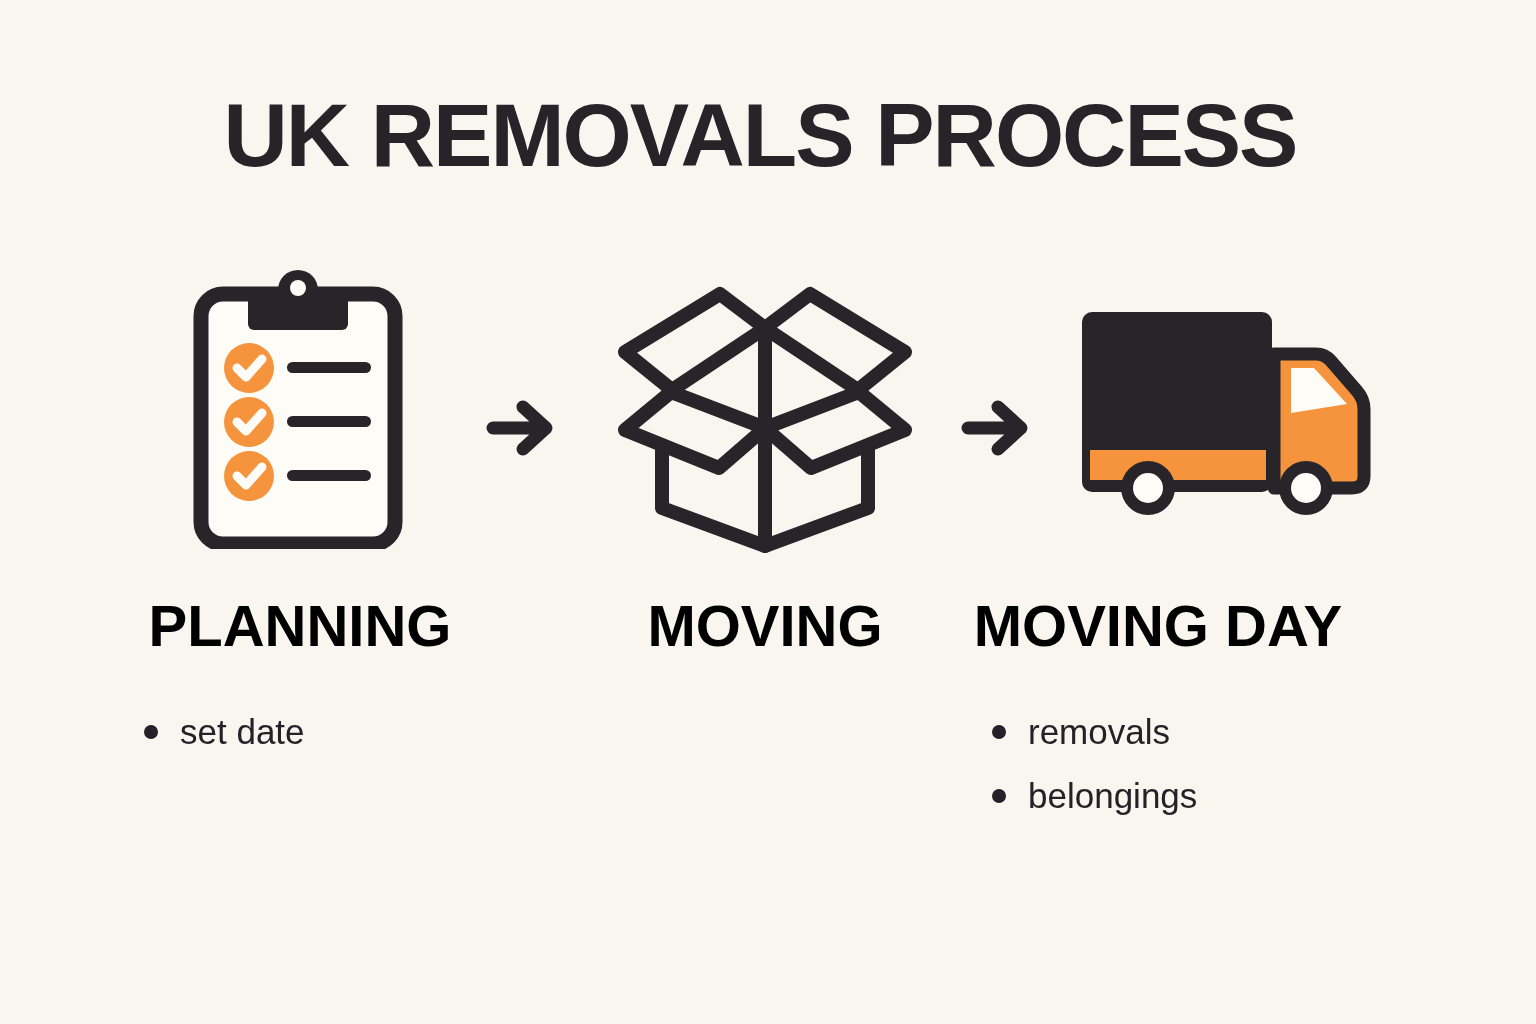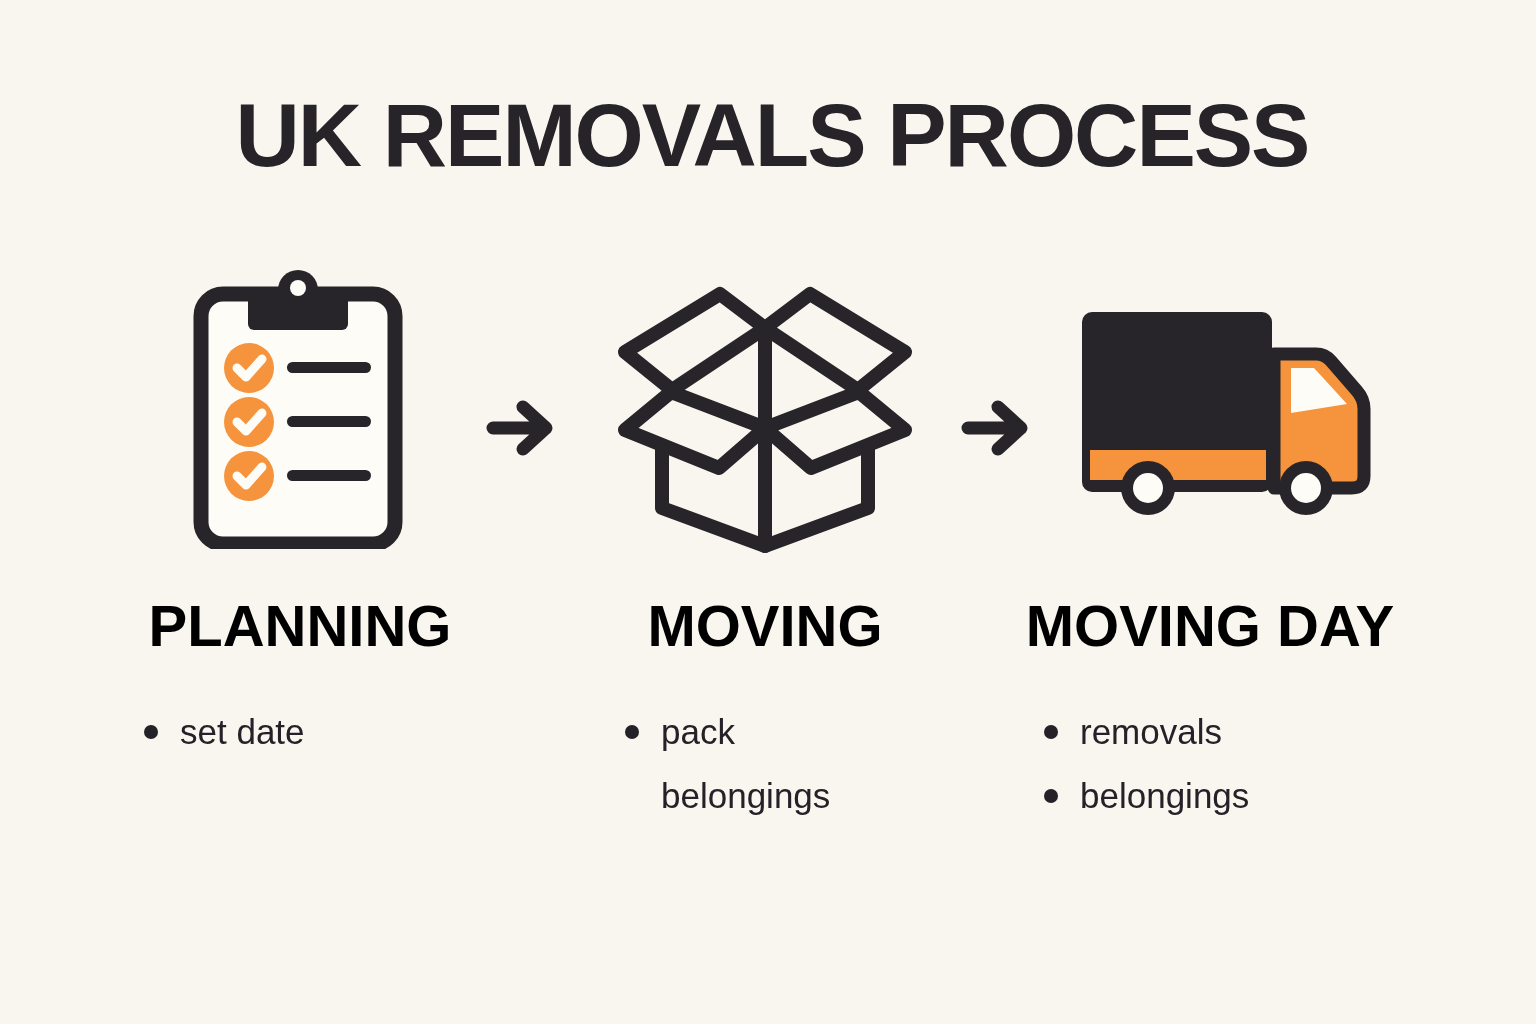--- a/index.html
+++ b/index.html
@@ -3,35 +3,35 @@
 <meta charset="utf-8">
 <style>
   html,body{margin:0;padding:0;}
   body{
     width:1536px;height:1024px;position:relative;overflow:hidden;
     background:#f9f6ef;
     font-family:"Liberation Sans","DejaVu Sans",sans-serif;
     color:#26242a;
   }
   .title{
-    position:absolute;top:84px;left:12px;width:1520px;
+    position:absolute;top:84px;left:0;width:1520px;
     text-align:center;font-size:89px;font-weight:700;letter-spacing:-2px;
     color:#262329;white-space:nowrap;
   }
   .icon{position:absolute;}
   .icon-clipboard{left:193px;top:264px;}
   .icon-box{left:600px;top:280px;}
   .icon-truck{left:1060px;top:290px;}
   .arrow{position:absolute;top:396px;}
   .arrow-1{left:486px;}
   .arrow-2{left:961px;}
   .col{position:absolute;top:596px;}
   .col-1{left:130px;width:340px;}
   .col-2{left:595px;width:340px;}
-  .col-3{left:1010px;width:400px;}
+  .col-3{left:958px;width:400px;}
   .step-heading{
     font-size:58px;font-weight:700;letter-spacing:0;
     text-align:center;color:#000000;line-height:60px;white-space:nowrap;
   }
   ul.bullets{
     list-style:none;margin:44px 0 0 0;padding:0;
   }
   .col-1 ul.bullets{margin-left:14px;}
   .col-2 ul.bullets{margin-left:30px;}
   .col-3 ul.bullets{margin-left:34px;}
@@ -110,23 +110,20 @@
 
 <div class="col col-1">
   <div class="step-heading">PLANNING</div>
   <ul class="bullets">
     <li>set date</li>
   </ul>
 </div>
 
 <div class="col col-2">
   <div class="step-heading">MOVING</div>
-  <ul class="bullets">
-    <li>pack belongings</li>
-  </ul>
 </div>
 
 <div class="col col-3">
   <div class="step-heading">MOVING DAY</div>
   <ul class="bullets">
     <li>removals</li>
     <li>belongings</li>
   </ul>
 </div>
 

